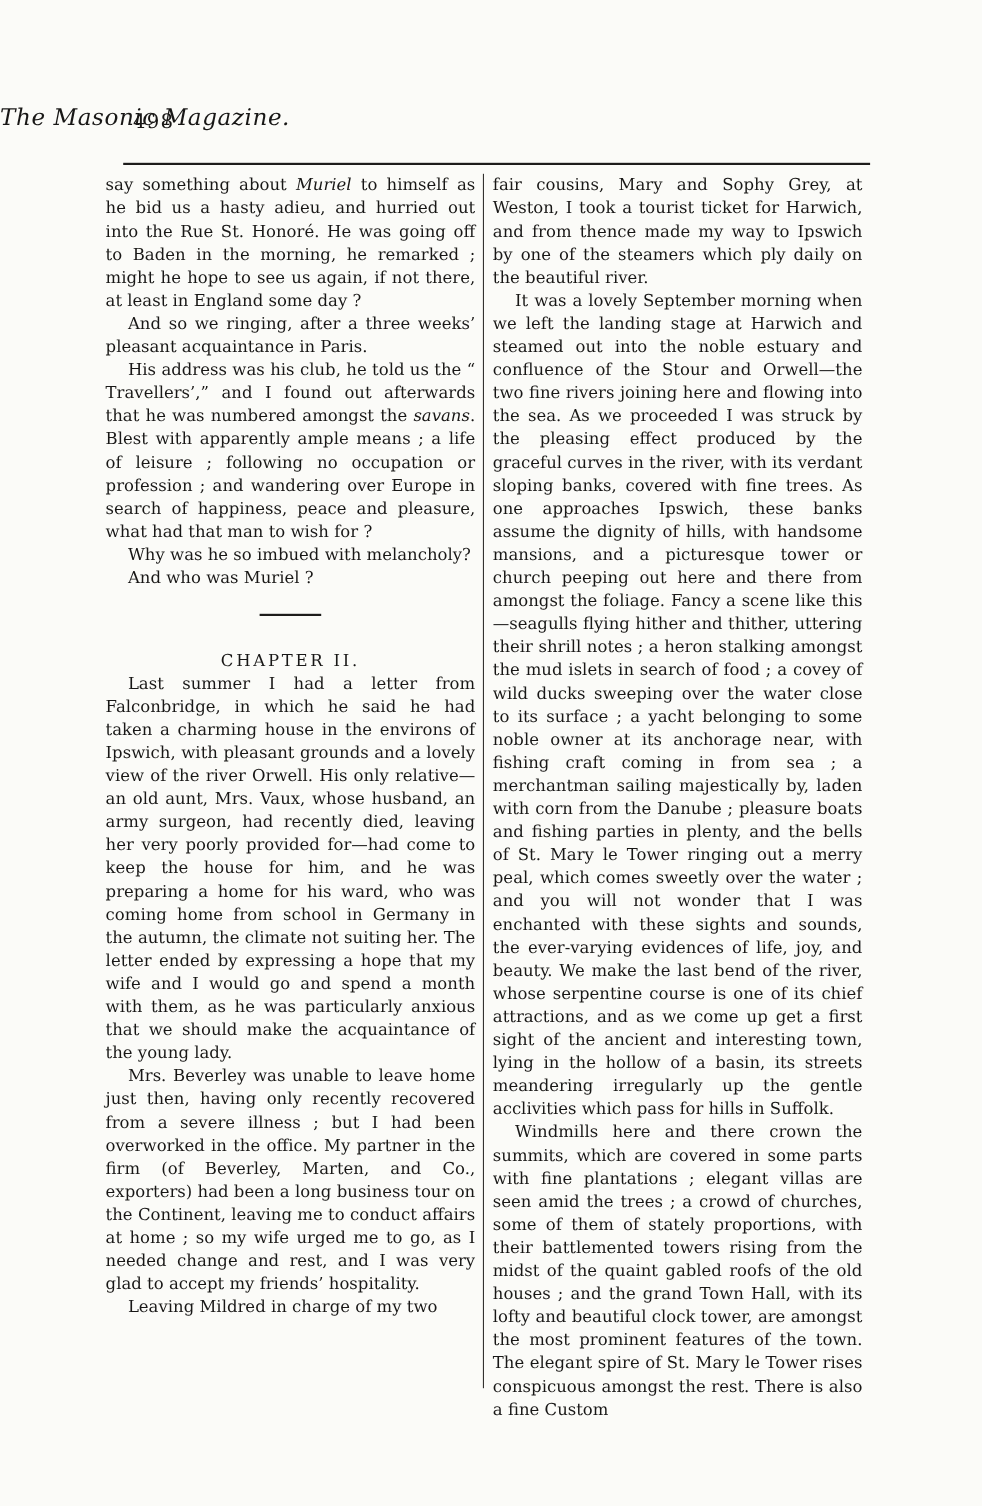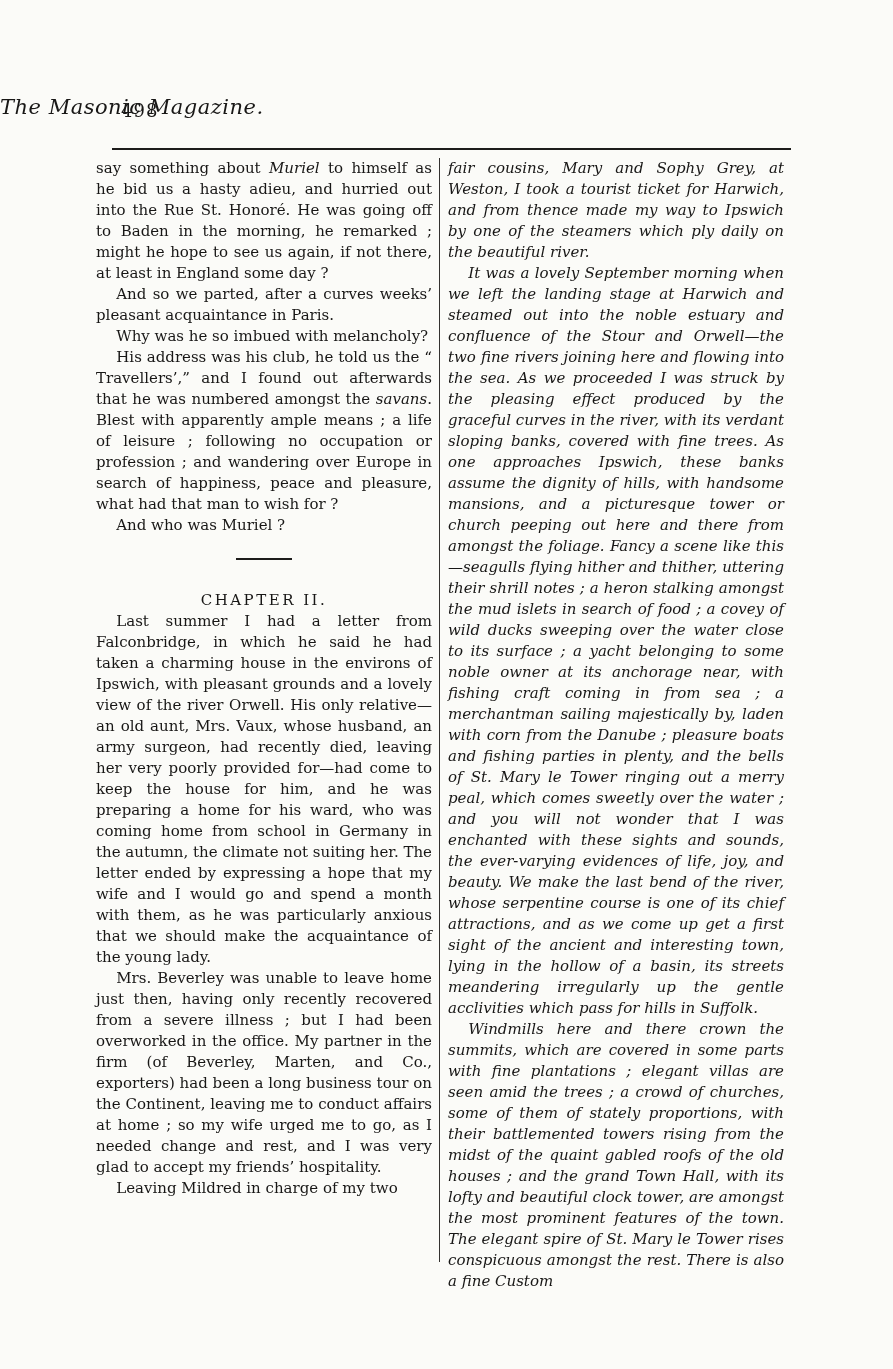--- a/index.html
+++ b/index.html
@@ -23,21 +23,21 @@
   .top-rule {
     position:absolute; top:148px; left:112px;
     width:679px; height:2px; background:#1d1c1b;
   }
   .columns {
     position:absolute; top:158px; left:96px; width:688px;
     display:flex; align-items:flex-start;
   }
   .col { font-size:15px; line-height:21px; text-align:justify; }
   .col-left  { width:336px; }
-  .col-right { width:336px; margin-left:8px;font-style:italic; }
+  .col-right { width:336px; margin-left:8px; }
   .col-divider {
     width:1px; height:1104px; background:#33312f;
     margin-left:7px; flex:0 0 1px;
   }
   .col p { margin:0; }
   .col p.indent { text-indent:1.35em; }
   .col em { font-style:italic; }
   .section-divider {
     width:56px; height:2px; background:#1d1c1b;
     margin:22px auto 0 auto;
@@ -57,23 +57,23 @@
 <body>
 
 <div class="page">
   <span class="page-number">498</span>
   <span class="magazine-title">The Masonic Magazine.</span>
   <div class="top-rule"></div>
 
   <main class="columns">
     <section class="col col-left" id="left-col">
         <p><span>say something about </span><em>Muriel</em><span> to himself as he bid us a hasty adieu, and hurried out into the Rue St. Honoré. He was going off to Baden in the morning, he remarked ; might he hope to see us again, if not there, at least in England some day ?</span></p>
-        <p class="indent"><span>And so we parted, after a curves weeks’ pleasant acquaintance in Paris.</span></p>
+        <p class="indent"><span>And so we ringing, after a three weeks’ pleasant acquaintance in Paris.</span></p>
+        <p class="indent"><span>His address was his club, he told us the “ Travellers’,” and I found out afterwards that he was numbered amongst the </span><em>savans</em><span>. Blest with apparently ample means ; a life of leisure ; following no occupation or profession ; and wandering over Europe in search of happiness, peace and pleasure, what had that man to wish for ?</span></p>
         <p class="indent"><span>Why was he so imbued with melancholy?</span></p>
-        <p class="indent"><span>His address was his club, he told us the “ Travellers’,” and I found out afterwards that he was numbered amongst the </span><em>savans</em><span>. Blest with apparently ample means ; a life of leisure ; following no occupation or profession ; and wandering over Europe in search of happiness, peace and pleasure, what had that man to wish for ?</span></p>
         <p class="indent"><span>And who was Muriel ?</span></p>
         <div class="section-divider"></div>
         <h2 class="chapter-heading">CHAPTER II.</h2>
         <p class="indent"><span>Last summer I had a letter from Falconbridge, in which he said he had taken a charming house in the environs of Ipswich, with pleasant grounds and a lovely view of the river Orwell. His only relative—an old aunt, Mrs. Vaux, whose husband, an army surgeon, had recently died, leaving her very poorly provided for—had come to keep the house for him, and he was preparing a home for his ward, who was coming home from school in Germany in the autumn, the climate not suiting her. The letter ended by expressing a hope that my wife and I would go and spend a month with them, as he was particularly anxious that we should make the acquaintance of the young lady.</span></p>
         <p class="indent"><span>Mrs. Beverley was unable to leave home just then, having only recently recovered from a severe illness ; but I had been overworked in the office. My partner in the firm (of Beverley, Marten, and Co., exporters) had been a long business tour on the Continent, leaving me to conduct affairs at home ; so my wife urged me to go, as I needed change and rest, and I was very glad to accept my friends’ hospitality.</span></p>
         <p class="indent"><span>Leaving Mildred in charge of my two</span></p>
       </section>
     <div class="col-divider"></div>
     <section class="col col-right" id="right-col">
         <p><span>fair cousins, Mary and Sophy Grey, at Weston, I took a tourist ticket for Harwich, and from thence made my way to Ipswich by one of the steamers which ply daily on the beautiful river.</span></p>

